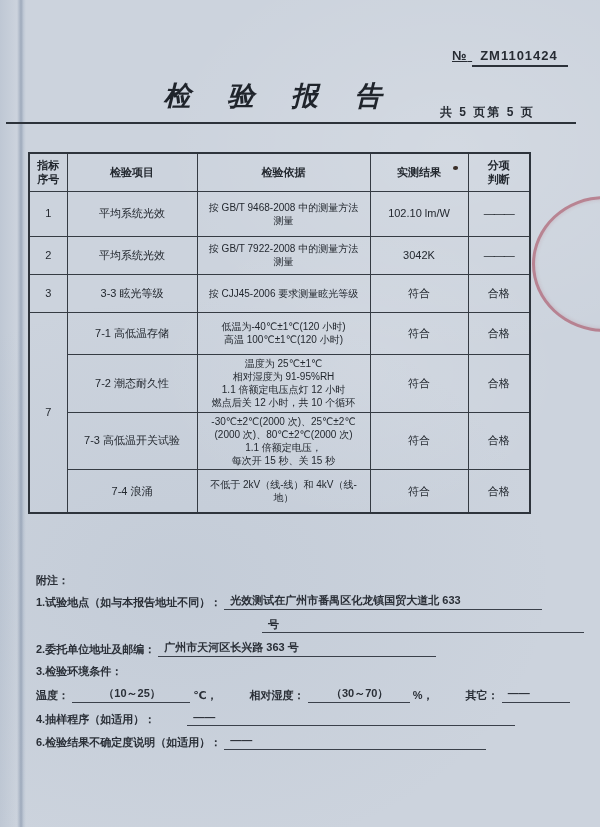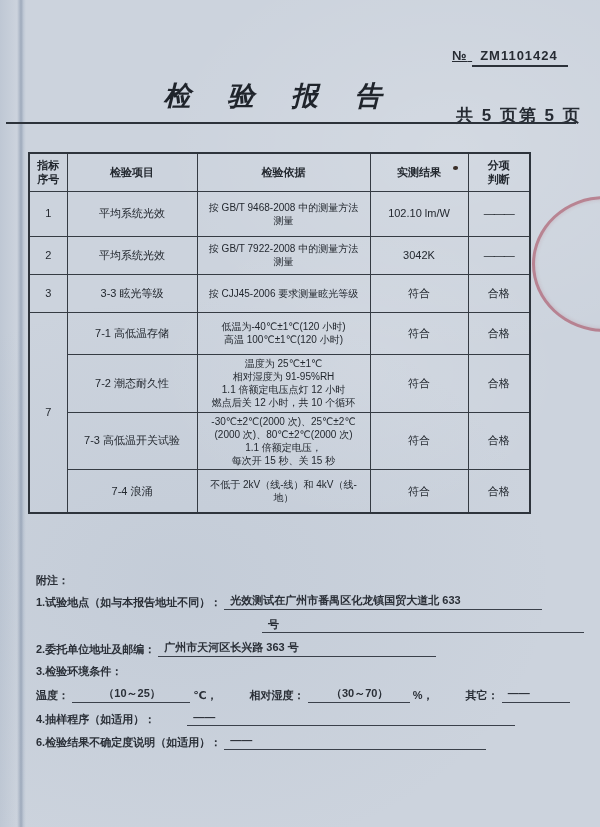--- a/index.html
+++ b/index.html
@@ -26,21 +26,21 @@
     background:linear-gradient(90deg, rgba(150,165,185,.25), rgba(150,165,185,0));}
   
   .report-no{position:absolute;top:48px;left:452px;font-size:13px;font-weight:700;letter-spacing:1px;text-decoration:underline;}
   .report-no .no-value{display:inline-block;border-bottom:2px solid #2c323a;padding:0 10px 2px 8px;font-size:13px;}
   .doc-title{
     position:absolute;top:78px;left:0;width:560px;margin:0;text-align:center;
     font-size:27px;font-weight:700;letter-spacing:15px;color:#1f242b;
     font-family:"Liberation Serif","DejaVu Serif",serif;
     font-style:italic;
   }
-  .pages-line{position:absolute;top:104px;left:440px;font-size:17px;font-weight:700;letter-spacing:2px;margin-left:16px;}
+  .pages-line{position:absolute;top:104px;left:440px;font-size:12px;font-weight:700;letter-spacing:2px;}
   .title-rule{position:absolute;top:122px;left:6px;width:570px;height:2px;background:#2c323a;}
   
   .stamp-arc{
     position:absolute;top:196px;right:-78px;width:140px;height:130px;border-radius:50%;
     border:3px solid rgba(158,42,62,.48);
     box-shadow:inset 0 0 4px rgba(158,42,62,.18);
   }
   .speck{position:absolute;top:166px;left:453px;width:5px;height:4px;border-radius:50% 40% 55% 45%;background:#3a2e28;}
   
   .report-table{

